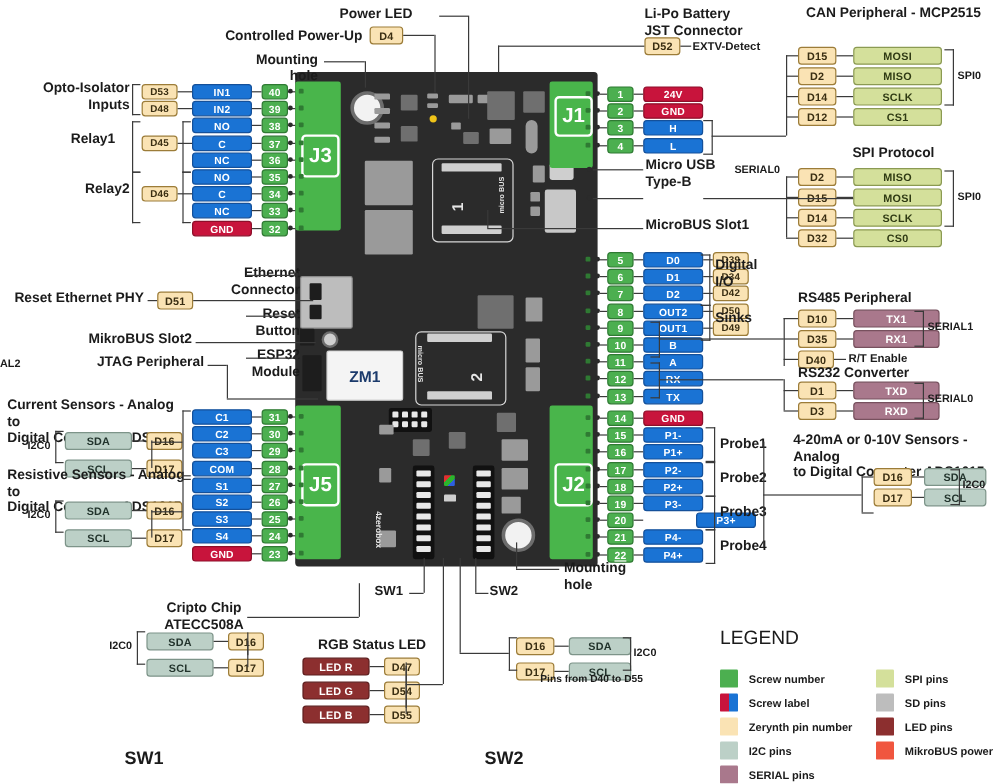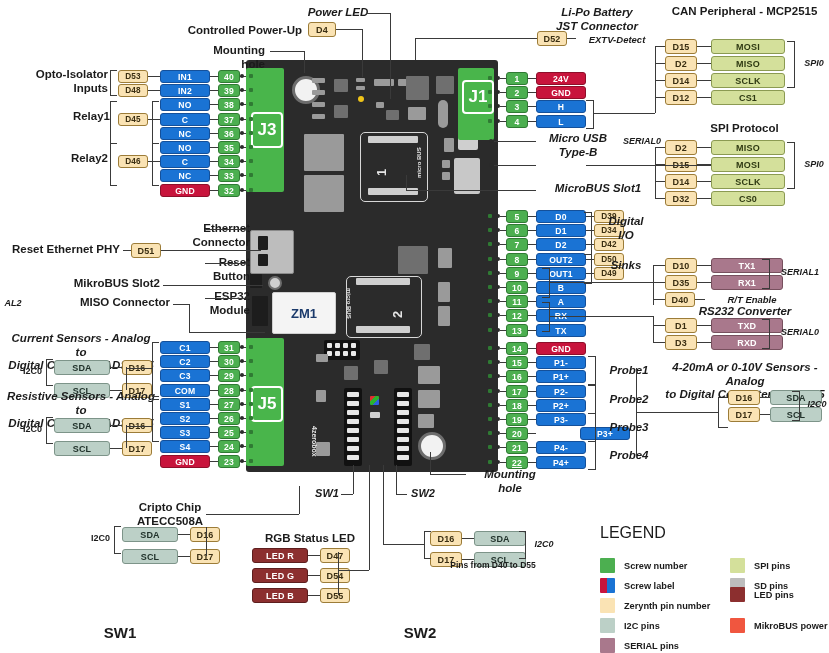--- a/index.html
+++ b/index.html
@@ -23,21 +23,21 @@
   .pill-tan{background:#fae3b4;color:#3a2e12;border-color:#9c7c38;}
   .pill-spi{background:#d4e09b;color:#2f3a13;border-color:#8b9a52;}
   .pill-i2c{background:#bcd0c7;color:#22332c;border-color:#7d9489;}
   .pill-serial{background:#a9788c;color:#fff;border-color:#77505e;}
   .pill-led{background:#8c2f2f;color:#fff;border-color:#5d1e1e;}
 
   
   .lbl{position:absolute;color:#1b1b1b;font-weight:bold;line-height:1.18;}
   .lbl.r{text-align:right;}
   .lbl.c{text-align:center;}
-  .lbl.l{text-align:center;font-style:italic;}
+  .lbl.l{text-align:left;}
 
   
   .ln{position:absolute;background:#3a3a3a;}
   .lnh{height:1px;}
   .lnv{width:1px;}
   .dot{position:absolute;width:4px;height:4px;border-radius:50%;background:#2b2b2b;}
 
   
   .brk{position:absolute;border:1px solid #3a3a3a;}
   .brk-l{border-right:none;border-top:1px solid #3a3a3a;border-bottom:1px solid #3a3a3a;border-left:1px solid #3a3a3a;}
@@ -188,28 +188,31 @@
 
   <div class="conn" style="left:246px;top:68px;width:38px;height:124px;">
     <div class="cname" style="left:5px;top:44px;width:28px;height:32px;font-size:17px;">J3</div>
   </div>
 
   <div class="conn" style="left:458px;top:68px;width:36px;height:72px;">
     <div class="cname" style="left:4px;top:12px;width:28px;height:30px;font-size:17px;">J1</div>
   </div>
 
 
+  <div class="conn" style="left:458px;top:338px;width:36px;height:128px;">
+    <div class="cname" style="left:4px;top:48px;width:28px;height:32px;font-size:17px;">J2</div>
+  </div>
 
   <div class="conn" style="left:246px;top:338px;width:38px;height:128px;">
     <div class="cname" style="left:5px;top:48px;width:28px;height:32px;font-size:17px;">J5</div>
   </div>
 
   <div class="lbl r" style="left:18px;top:68px;width:90px;font-size:11.5px;white-space:pre-line;">Opto-Isolator
 Inputs</div>
-  <div class="lbl r" style="left:20px;top:110px;width:90px;font-size:11.5px;">Relay1</div>
+  <div class="lbl r" style="left:6px;top:110px;width:90px;font-size:11.5px;">Relay1</div>
   <div class="lbl r" style="left:18px;top:152px;width:90px;font-size:11.5px;">Relay2</div>
 
   <div class="brk brk-l" style="left:110px;top:70px;width:6px;height:24px;"></div>
   <div class="brk brk-l" style="left:110px;top:101px;width:6px;height:41px;"></div>
   <div class="brk brk-l" style="left:110px;top:143px;width:6px;height:41px;"></div>
   <div class="brk brk-l" style="left:152px;top:101px;width:6px;height:41px;"></div>
   <div class="brk brk-l" style="left:152px;top:143px;width:6px;height:41px;"></div>
 
   <div id="j3rows">
       <div class="pill pill-tan" style="left:118px;top:70px;width:30px;height:13px;font-size:8.2px;">D53</div>
@@ -405,21 +408,21 @@
   <div class="lbl r" style="left:40px;top:277px;width:120px;font-size:11.5px;">MikroBUS Slot2</div>
   <div class="ln lnh" style="left:163px;top:285px;width:100px;"></div>
 
   <div class="lbl r" style="left:150px;top:290px;width:100px;font-size:11.5px;white-space:pre-line;">ESP32
 Module</div>
   <div class="ln lnh" style="left:205px;top:298px;width:40px;"></div>
   <div class="dot" style="left:245px;top:296px;"></div>
 
   <div class="lbl l" style="left:0px;top:298px;width:26px;font-size:9px;">AL2</div>
 
-  <div class="lbl r" style="left:50px;top:296px;width:120px;font-size:11.5px;">MISO Connector</div>
+  <div class="lbl r" style="left:50px;top:296px;width:120px;font-size:11.5px;">JTAG Peripheral</div>
   <div class="ln lnh" style="left:173px;top:304px;width:16px;"></div>
   <div class="ln lnv" style="left:189px;top:304px;height:28px;"></div>
   <div class="ln lnh" style="left:189px;top:332px;width:76px;"></div>
 
   <div id="j4rows">
       <div class="cpin" style="left:488px;top:214px;"></div>
       <div class="dot" style="left:496px;top:214px;"></div>
       <div class="ln lnh" style="left:500px;top:216px;width:6px;height:1px;"></div>
       <div class="pill pill-green" style="left:506px;top:210px;width:22px;height:13px;font-size:8.6px;">5</div>
       <div class="ln lnh" style="left:528px;top:216px;width:8px;height:1px;"></div>
@@ -489,20 +492,21 @@
   <div class="brk brk-r" style="left:584px;top:254px;width:7px;height:28px;"></div>
   <div class="lbl l" style="left:596px;top:259px;width:60px;font-size:11.5px;">Sinks</div>
 
   <div class="brk brk-r" style="left:542px;top:268px;width:7px;height:28px;"></div>
   <div class="ln lnh" style="left:549px;top:282px;width:104px;"></div>
   <div class="ln lnv" style="left:653px;top:265px;height:40px;"></div>
   <div class="ln lnh" style="left:653px;top:265px;width:12px;"></div>
   <div class="ln lnh" style="left:653px;top:282px;width:12px;"></div>
   <div class="ln lnh" style="left:653px;top:299px;width:12px;"></div>
 
+  <div class="lbl l" style="left:665px;top:243px;width:160px;font-size:11.5px;">RS485 Peripheral</div>
   <div id="rs485rows">
       <div class="pill pill-tan" style="left:665px;top:258px;width:32px;height:15px;font-size:9px;">D10</div>
       <div class="ln lnh" style="left:697px;top:265px;width:14px;height:1px;"></div>
       <div class="pill pill-serial" style="left:711px;top:258px;width:72px;height:15px;font-size:9px;">TX1</div>
       <div class="pill pill-tan" style="left:665px;top:275px;width:32px;height:15px;font-size:9px;">D35</div>
       <div class="ln lnh" style="left:697px;top:282px;width:14px;height:1px;"></div>
       <div class="pill pill-serial" style="left:711px;top:275px;width:72px;height:15px;font-size:9px;">RX1</div>
     </div>
   <div class="brk brk-r" style="left:762px;top:259px;width:7px;height:28px;"></div>
   <div class="lbl l" style="left:773px;top:267px;width:54px;font-size:9px;">SERIAL1</div>
@@ -799,21 +803,21 @@
           <div class="lgtx">SERIAL pins</div>
         </div>
         <div class="lgitem" style="left:130px;top:34px;">
           <div class="lgsw" style="background: rgb(212, 224, 155);"></div>
           <div class="lgtx">SPI pins</div>
         </div>
         <div class="lgitem" style="left:130px;top:54px;">
           <div class="lgsw" style="background: rgb(189, 189, 189);"></div>
           <div class="lgtx">SD pins</div>
         </div>
-        <div class="lgitem" style="left:130px;top:63px;text-align:right;">
+        <div class="lgitem" style="left:130px;top:74px;text-align:right;">
           <div class="lgsw" style="background: rgb(140, 47, 47);"></div>
           <div class="lgtx">LED pins</div>
         </div>
         <div class="lgitem" style="left:130px;top:94px;">
           <div class="lgsw" style="background: rgb(240, 86, 63);"></div>
           <div class="lgtx">MikroBUS power pins</div>
         </div>
       </div>
   </div>
 

